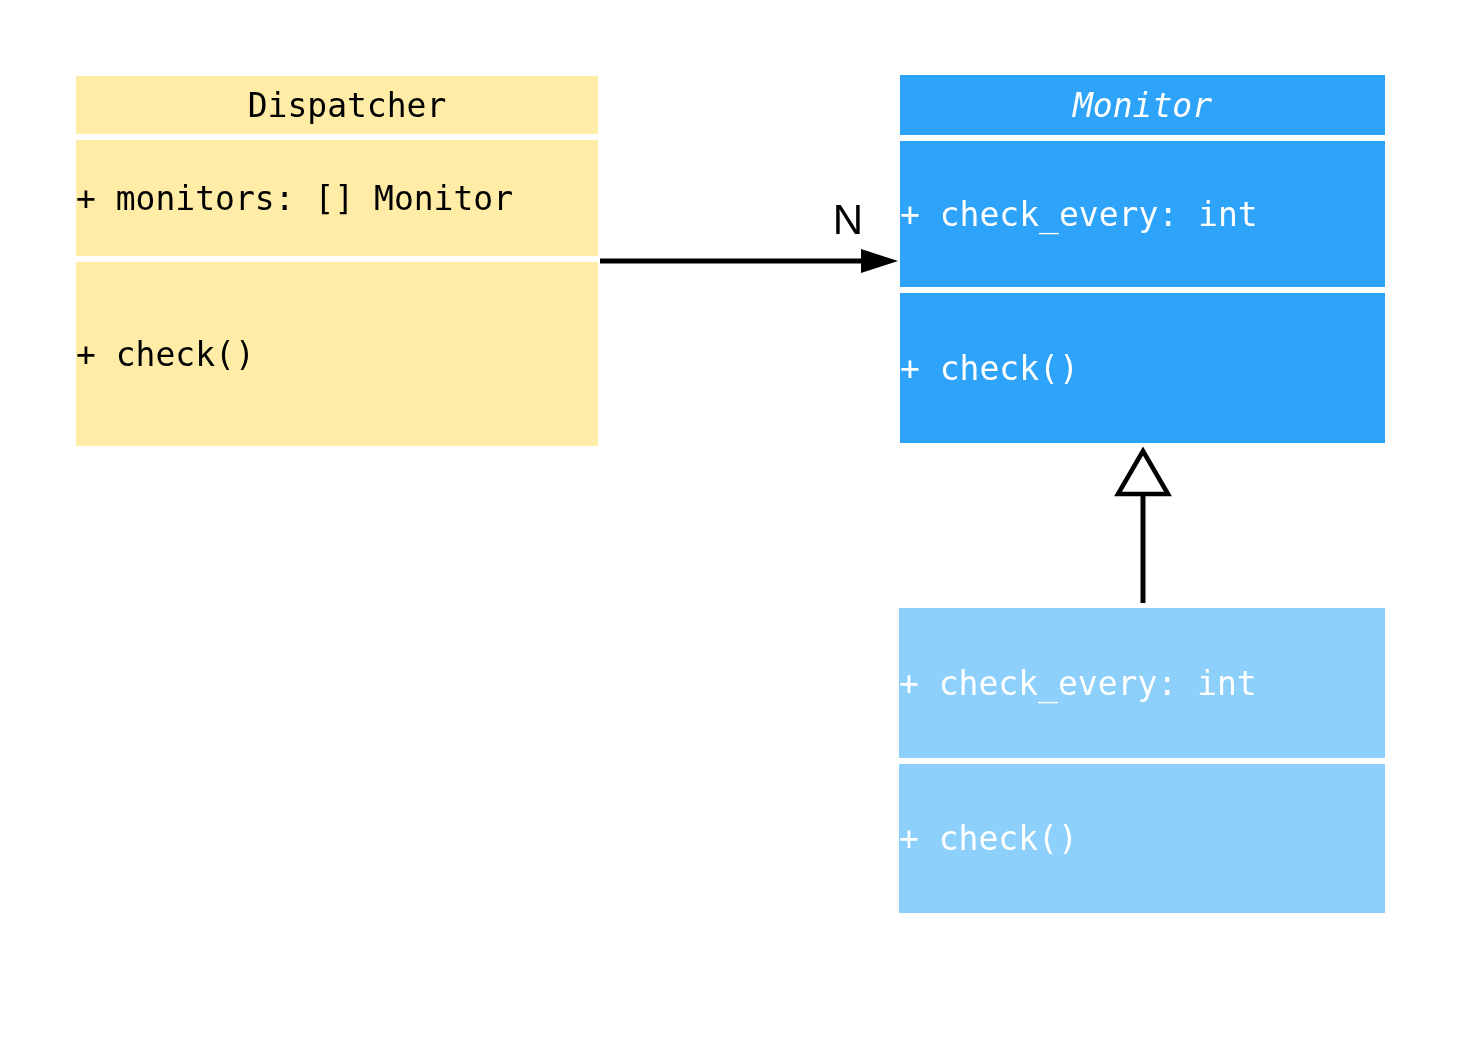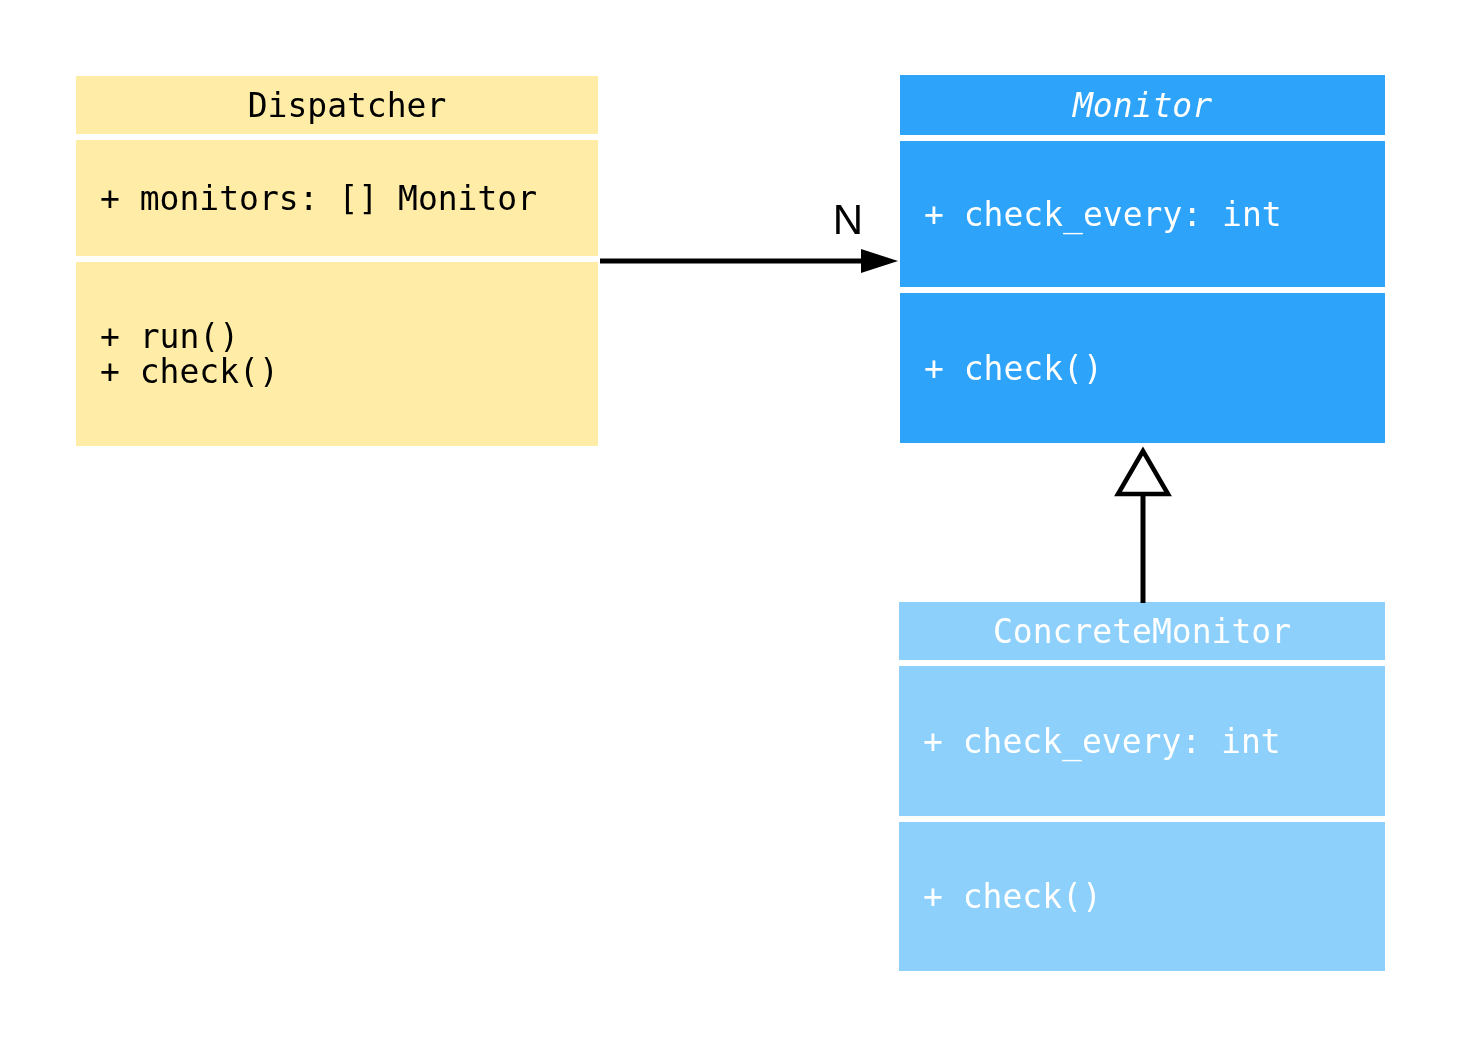--- a/index.html
+++ b/index.html
@@ -27,21 +27,20 @@
     align-items: center;
     justify-content: center;
     font-size: 33px;
     letter-spacing: 0px;
   }
   .uml-class .title.italic { font-style: italic; }
   .uml-class .section {
     display: flex;
     flex-direction: column;
     justify-content: center;
-    padding-left: 24px;
     font-size: 33px;
     line-height: 35px;
     margin-top: 6px;
   }
   .uml-class .line { white-space: pre; }
 
   
   .dispatcher { left: 76px; top: 76px; width: 522px; color: #000000; }
   .dispatcher .title   { height: 58px; }
   .dispatcher .attrs   { height: 116px; }
@@ -90,37 +89,35 @@
 <body>
 
 <div class="canvas">
 
   <div class="uml-class dispatcher">
     <div class="row title" style="background: rgb(255, 236, 166); padding-left: 20px;">Dispatcher</div>
     <div class="row section attrs" style="background: rgb(255, 236, 166);">
       <div class="line">+ monitors: [] Monitor</div>
     </div>
     <div class="row section methods" style="background: rgb(255, 236, 166);">
-      <div class="line">+ run()</div>
       <div class="line">+ check()</div>
     </div>
   </div>
 
   <div class="uml-class monitor">
     <div class="row title italic" style="background: rgb(46, 163, 250);">Monitor</div>
     <div class="row section attrs" style="background: rgb(46, 163, 250);">
       <div class="line">+ check_every: int</div>
     </div>
     <div class="row section methods" style="background: rgb(46, 163, 250);">
       <div class="line">+ check()</div>
     </div>
   </div>
 
   <div class="uml-class concrete-monitor">
-    <div class="row title" style="background: rgb(141, 208, 251);">ConcreteMonitor</div>
     <div class="row section attrs" style="background: rgb(141, 208, 251);">
       <div class="line">+ check_every: int</div>
     </div>
     <div class="row section methods" style="background: rgb(141, 208, 251);">
       <div class="line">+ check()</div>
     </div>
   </div>
 
   <svg class="assoc-arrow-svg" viewBox="0 0 302 46" xmlns="http://www.w3.org/2000/svg">
     <line x1="2" y1="23" x2="268" y2="23" stroke="#000000" stroke-width="5"></line>

